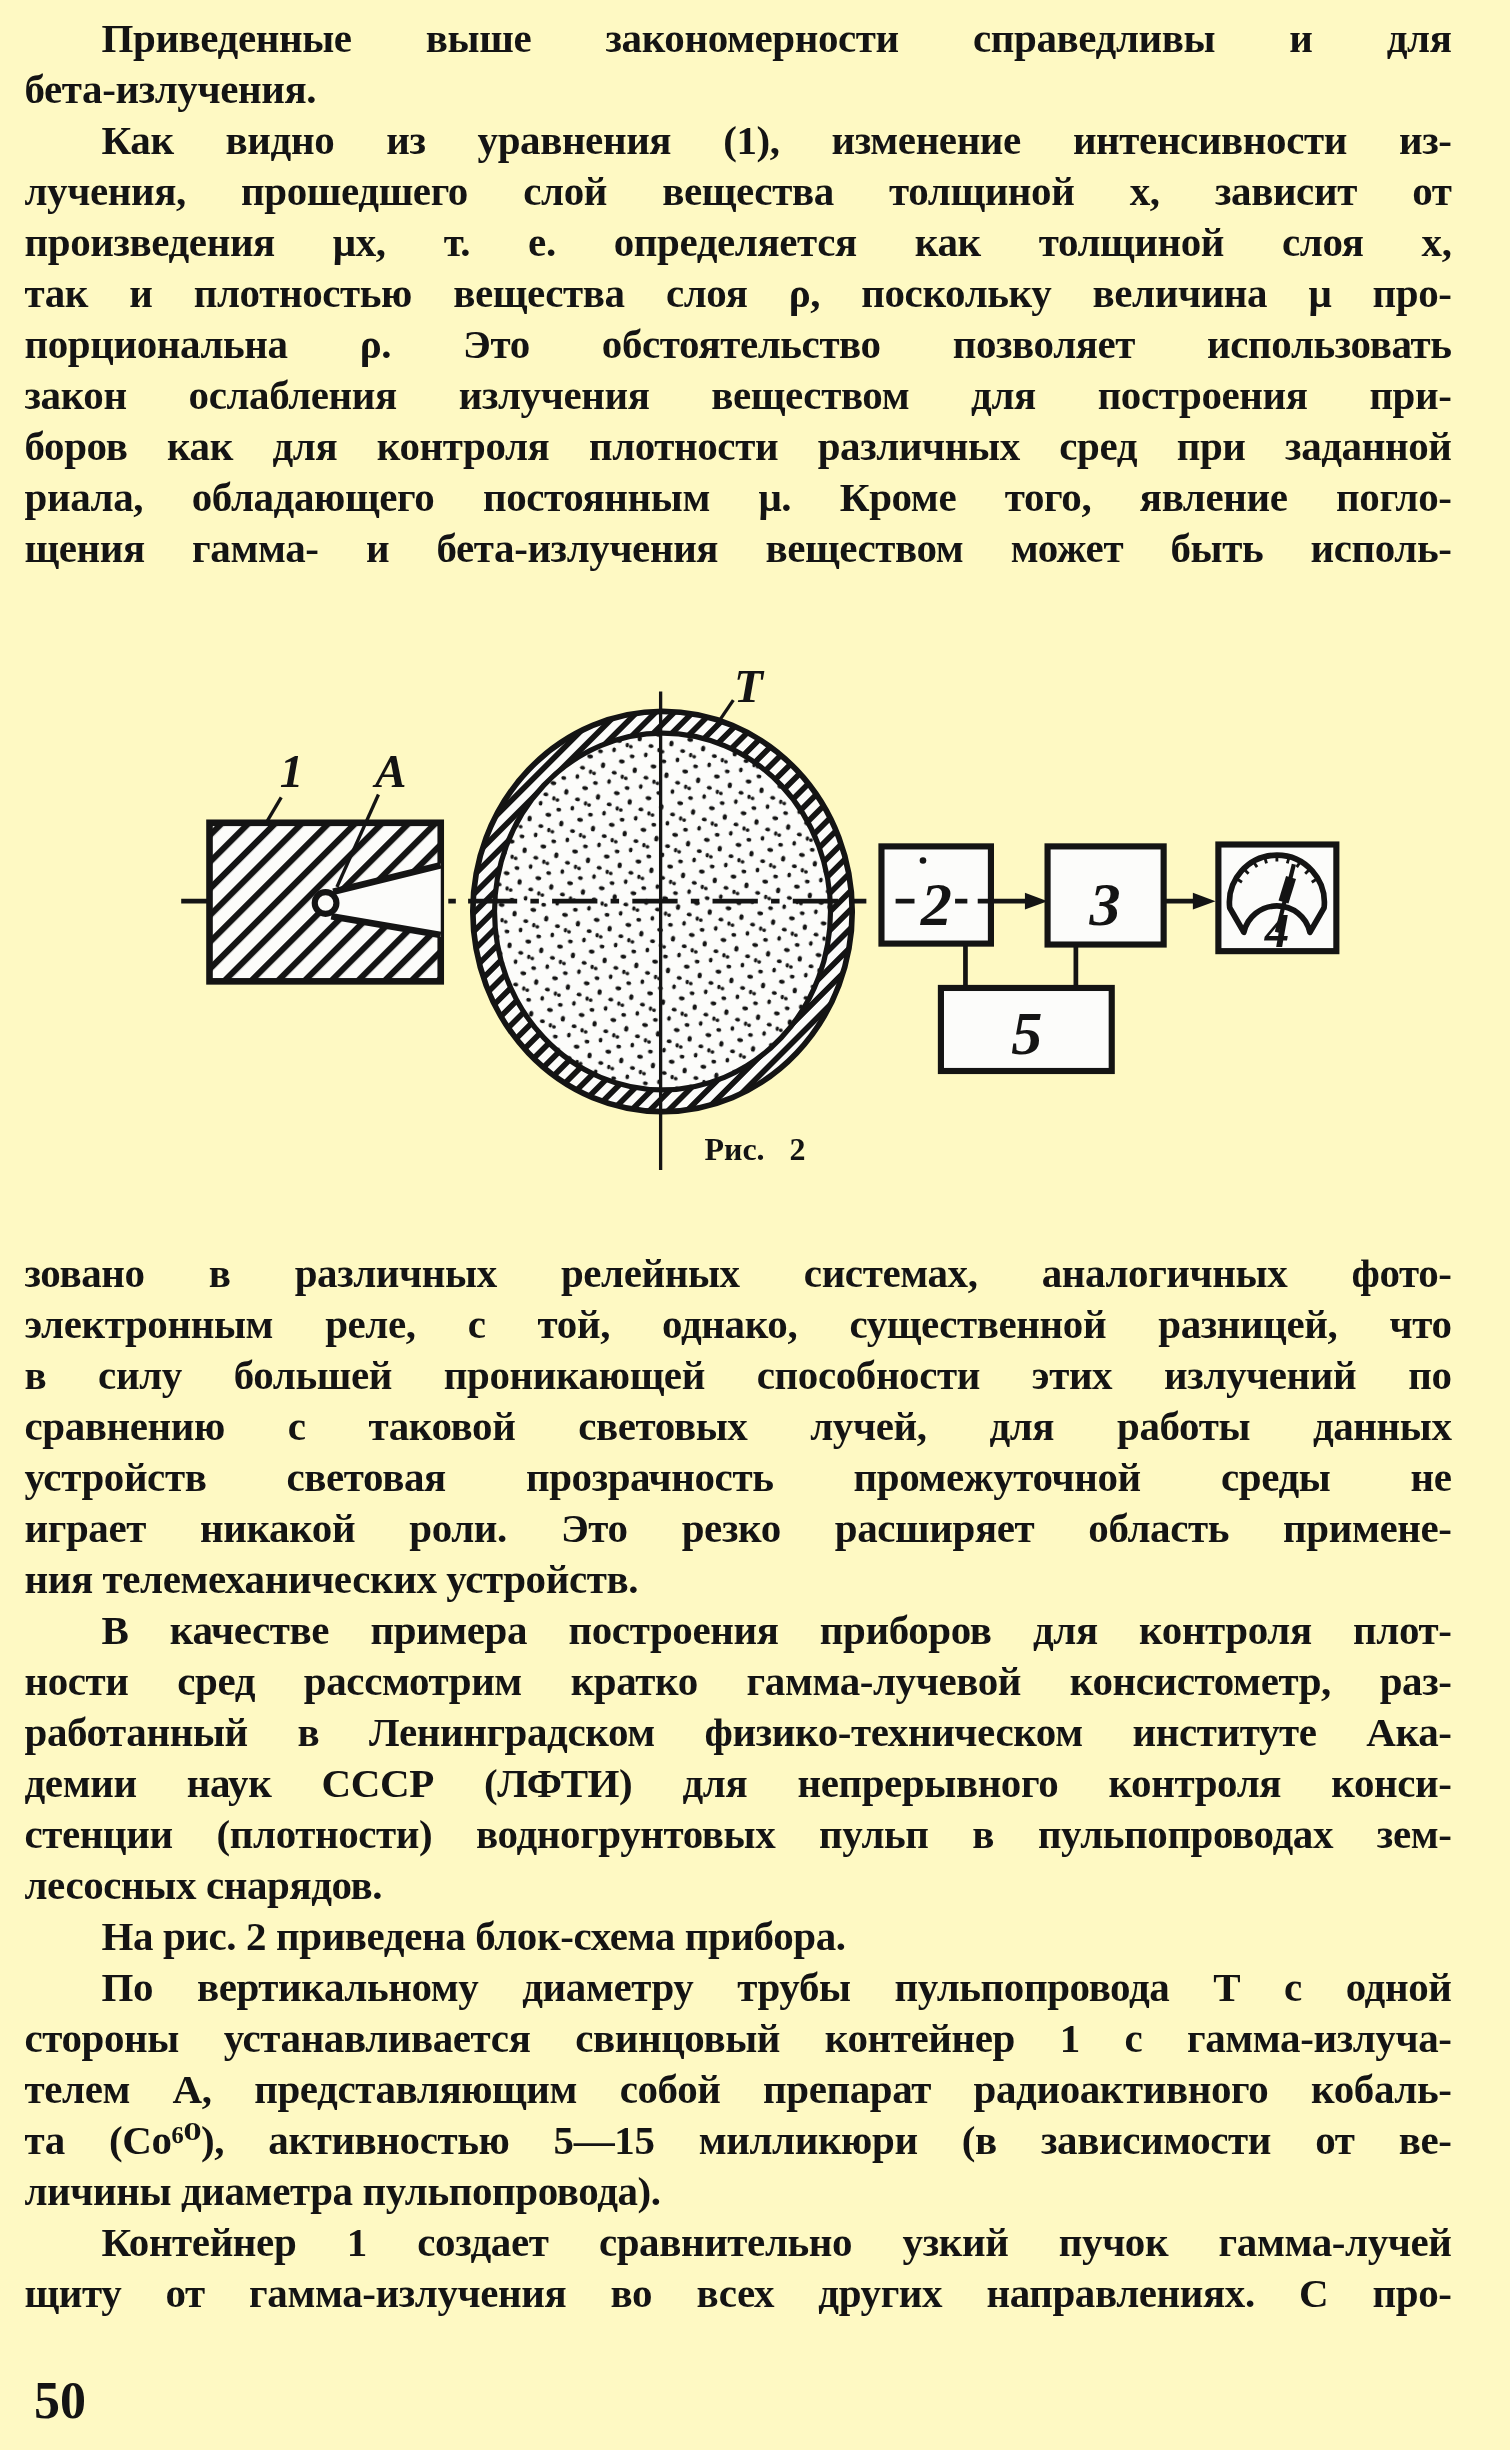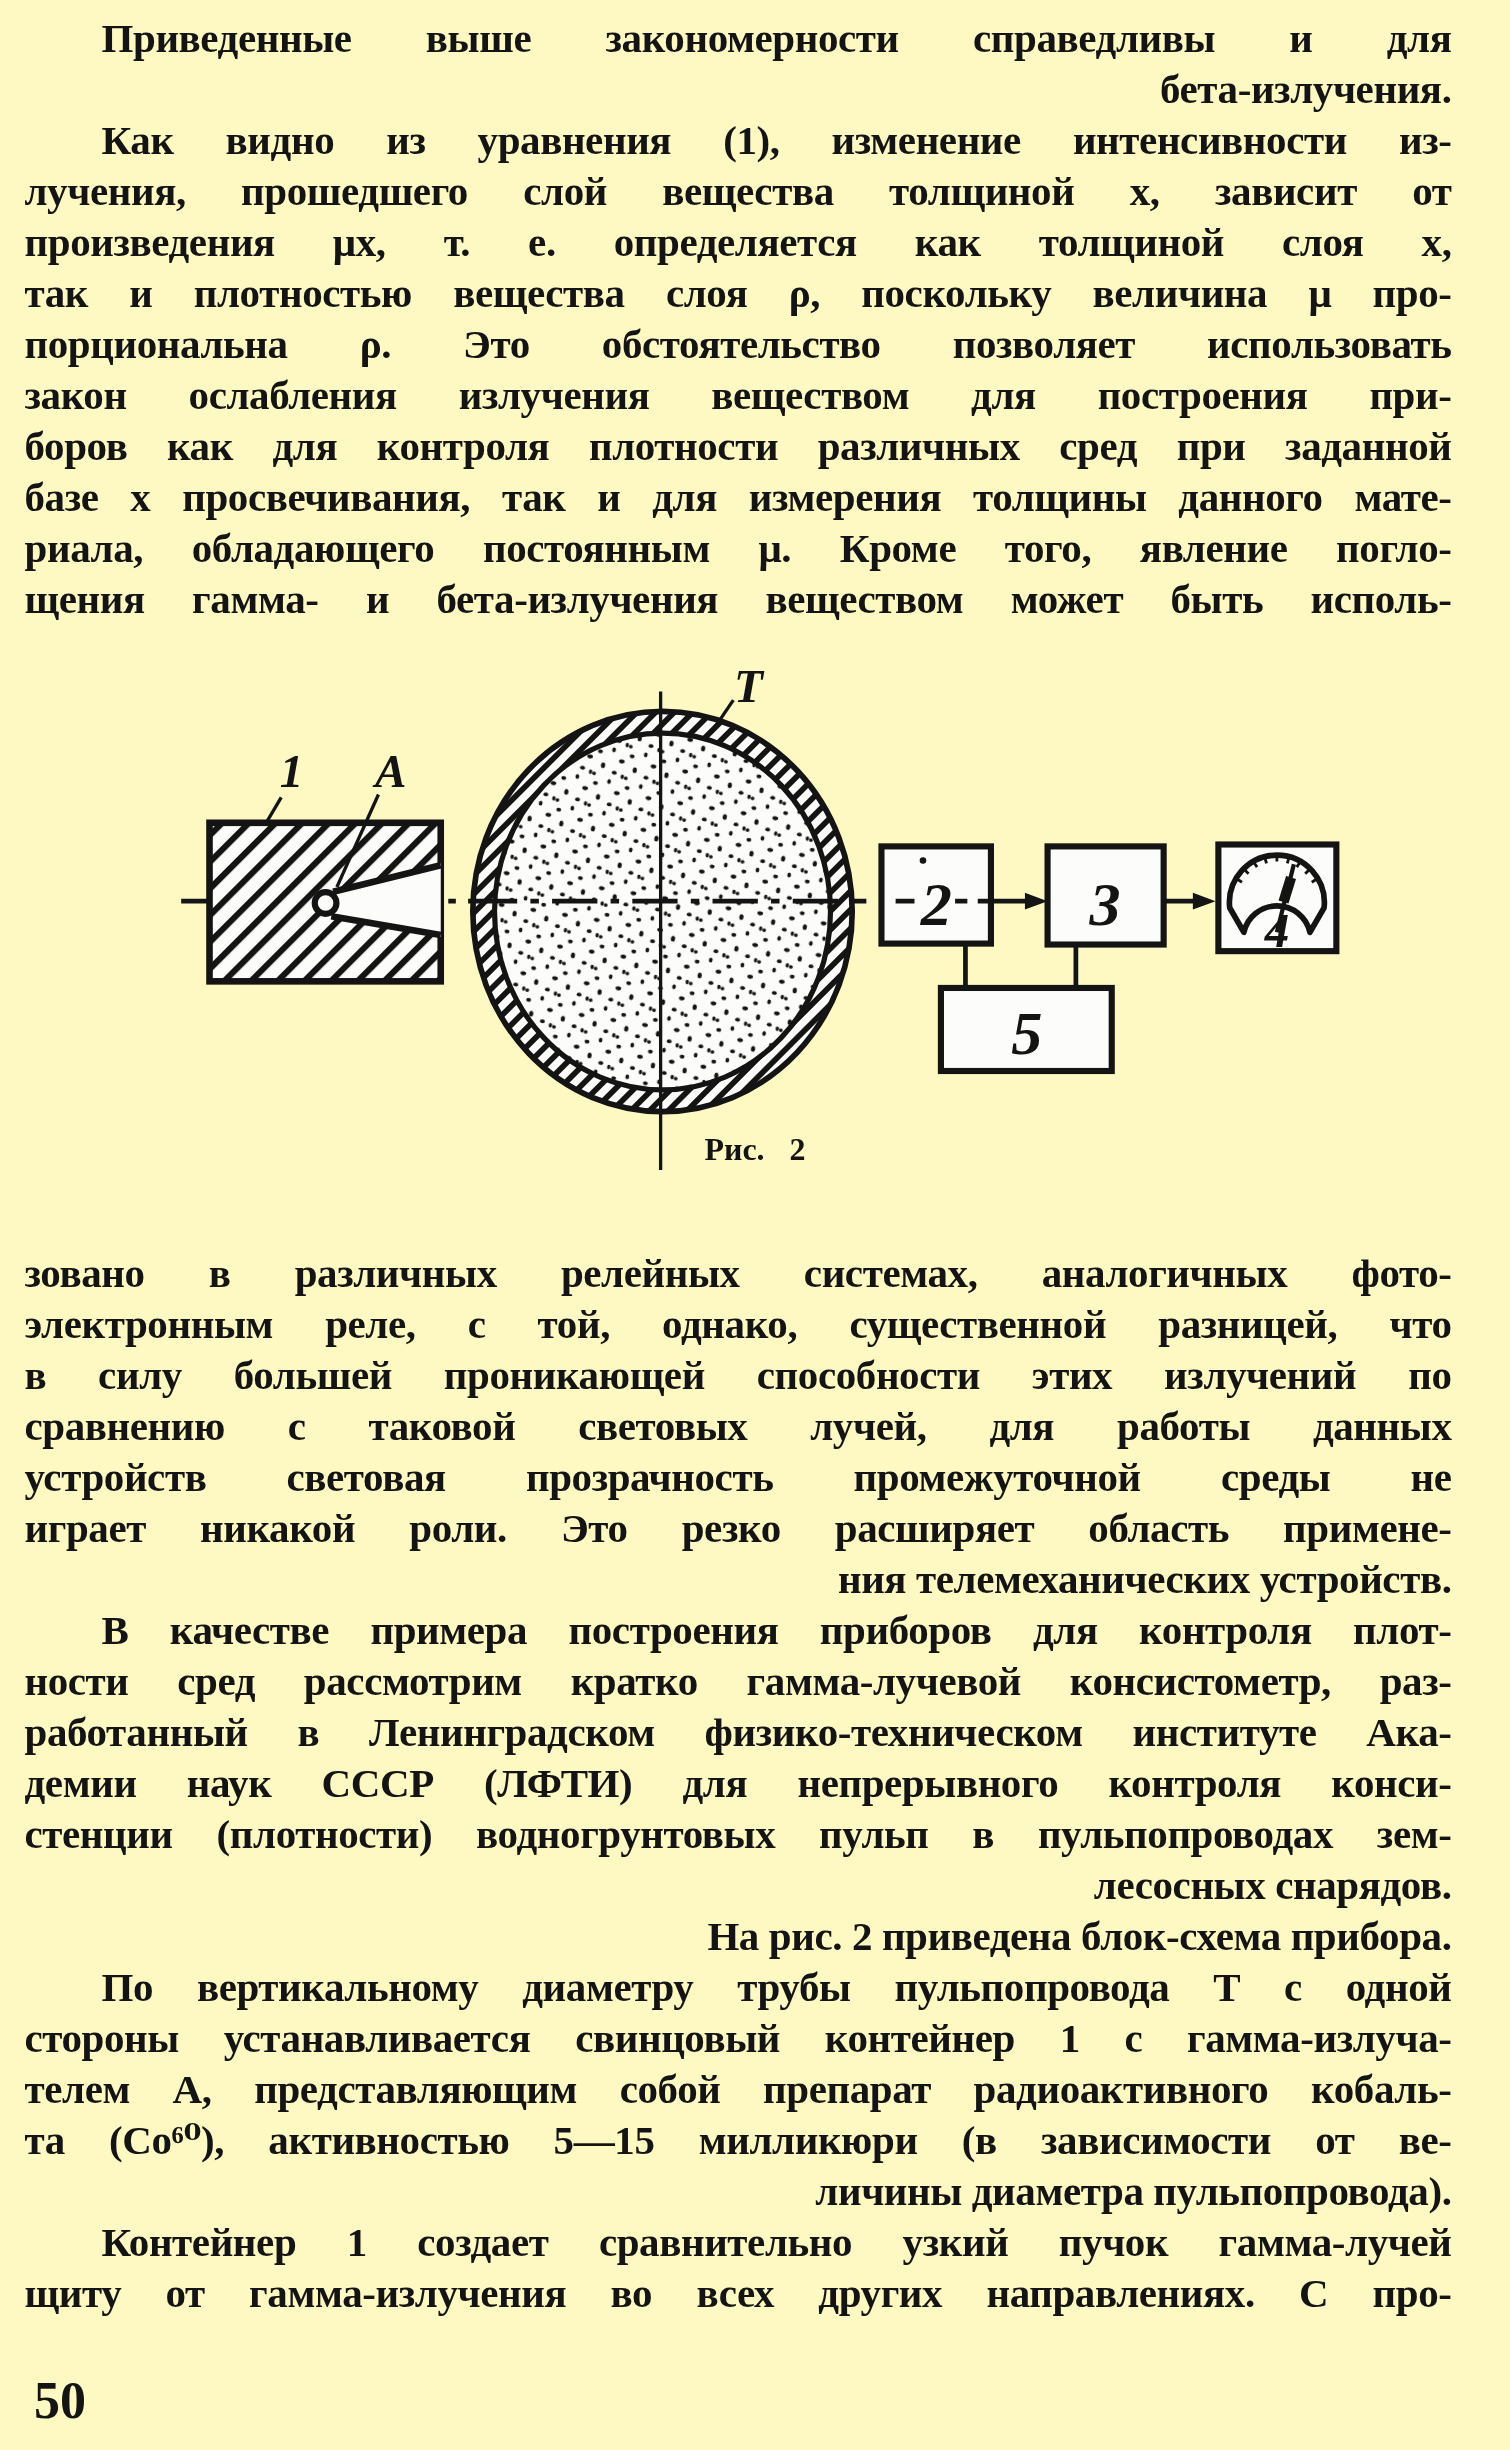--- a/index.html
+++ b/index.html
@@ -6,21 +6,21 @@
   .page{
     position:relative;width:1510px;height:2450px;background:#fef9c3;
     font-family:"Liberation Serif","DejaVu Serif",serif;color:#141414;
     overflow:hidden;
   }
   .text-block{position:absolute;left:24.5px;width:1427px;}
   .tb-top{top:13.2px;}
   .tb-bottom{top:1248px;}
   .ln{
     height:51px;line-height:51px;font-size:41px;font-weight:700;
-    letter-spacing:-0.4px;white-space:normal;text-align:right;
+    letter-spacing:-0.4px;white-space:normal;
   }
   .jus{text-align:justify;text-align-last:justify;}
   .ind{text-indent:77px;}
   .fig-caption{
     position:absolute;top:1131px;left:566px;width:378px;text-align:center;
     font-size:32px;font-weight:700;word-spacing:17px;
   }
   .page-number{
     position:absolute;left:34px;top:2371px;font-size:52px;font-weight:700;
   }
@@ -34,21 +34,20 @@
   <div class="text-block tb-top">
     <div class="ln jus ind">Приведенные выше закономерности справедливы и для</div>
     <div class="ln">бета-излучения.</div>
     <div class="ln jus ind">Как видно из уравнения (1), изменение интенсивности из-</div>
     <div class="ln jus">лучения, прошедшего слой вещества толщиной х, зависит от</div>
     <div class="ln jus">произведения μх, т. е. определяется как толщиной слоя х,</div>
     <div class="ln jus">так и плотностью вещества слоя ρ, поскольку величина μ про-</div>
     <div class="ln jus">порциональна ρ. Это обстоятельство позволяет использовать</div>
     <div class="ln jus">закон ослабления излучения веществом для построения при-</div>
     <div class="ln jus">боров как для контроля плотности различных сред при заданной</div>
-    <div class="ln jus">базе х просвечивания, так и для измерения толщины данного мате-</div>
     <div class="ln jus">риала, обладающего постоянным μ. Кроме того, явление погло-</div>
     <div class="ln jus">щения гамма- и бета-излучения веществом может быть исполь-</div>
   </div>
 
   <svg class="figure-svg" width="1510" height="538" viewBox="0 690 1600 570">
     <defs>
       <pattern id="hatchBox" width="20" height="20" patternUnits="userSpaceOnUse" patternTransform="rotate(45)">
         <rect width="20" height="20" fill="#fcfcfa"></rect>
         <rect x="0" y="0" width="6.5" height="20" fill="#141414"></rect>
       </pattern>

